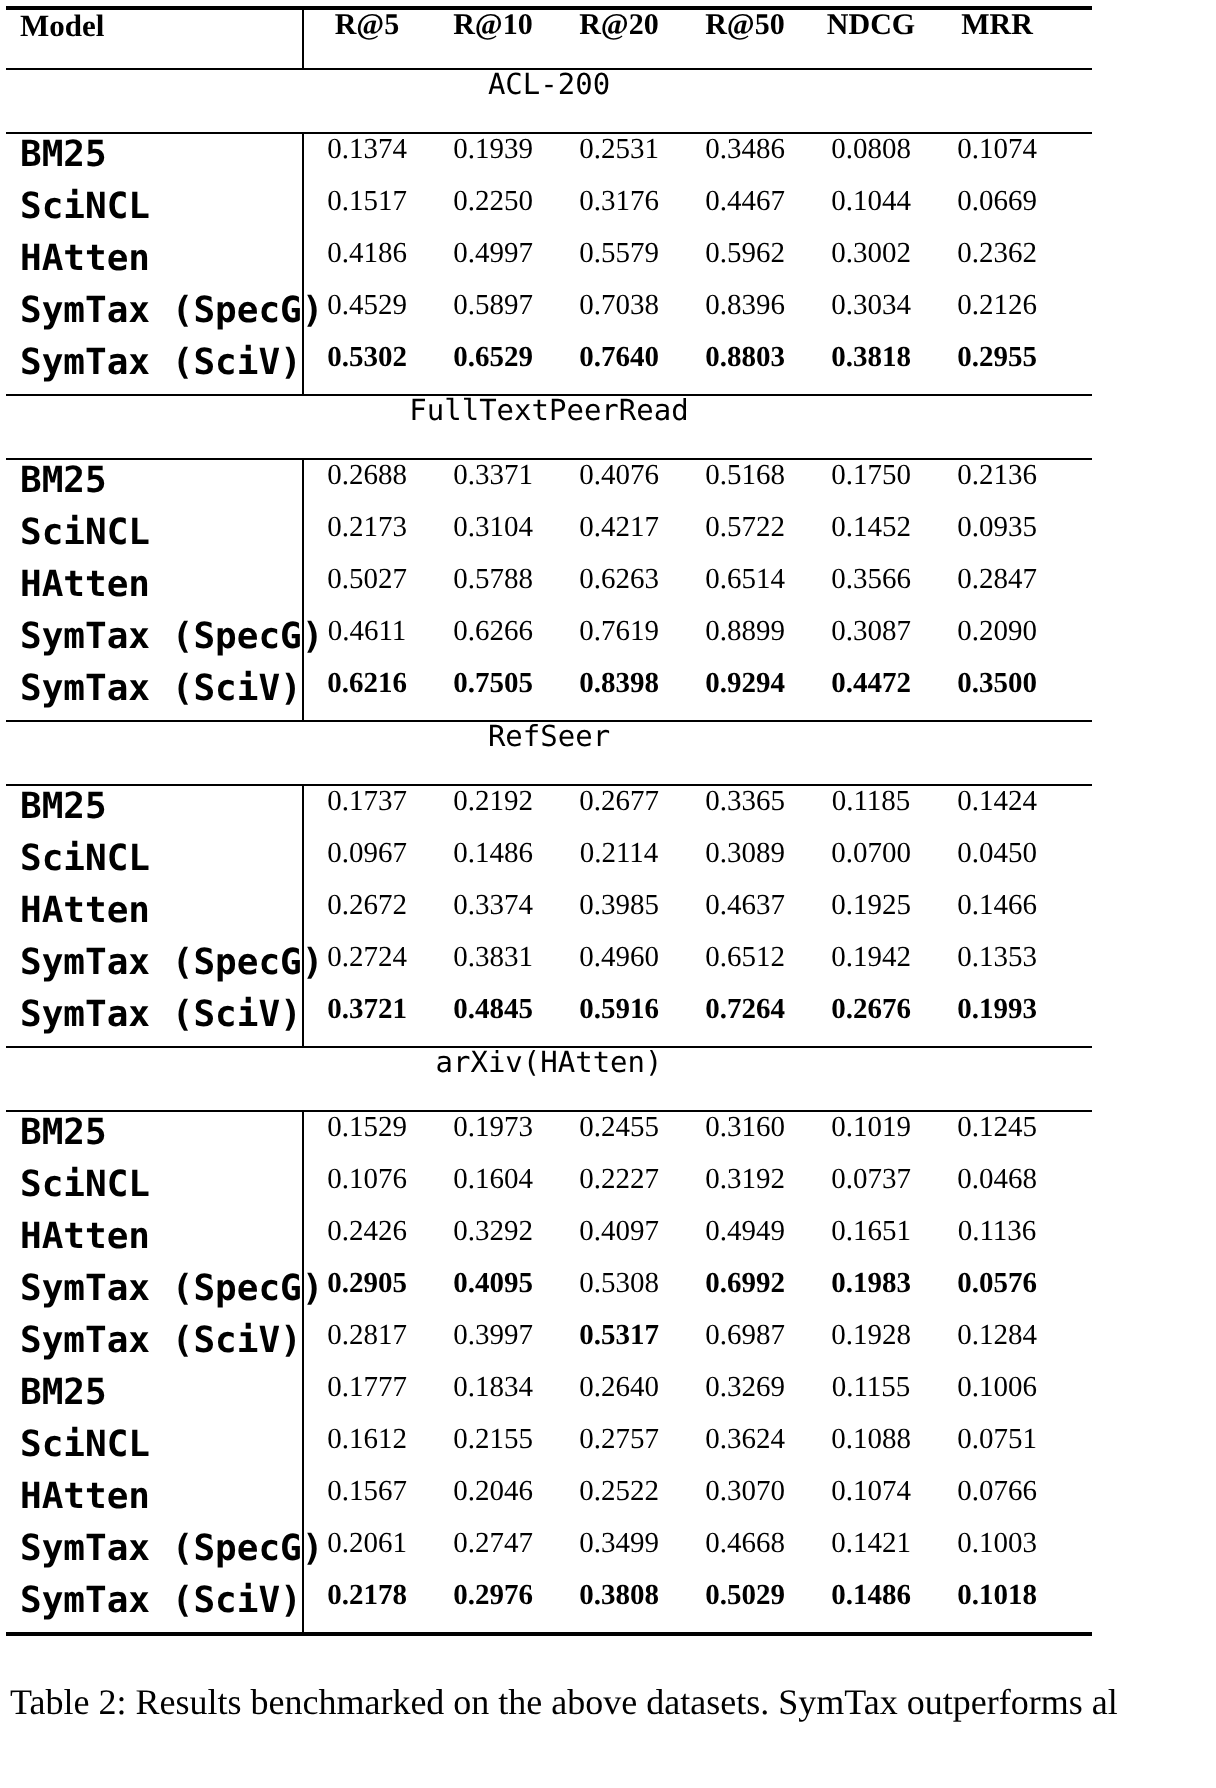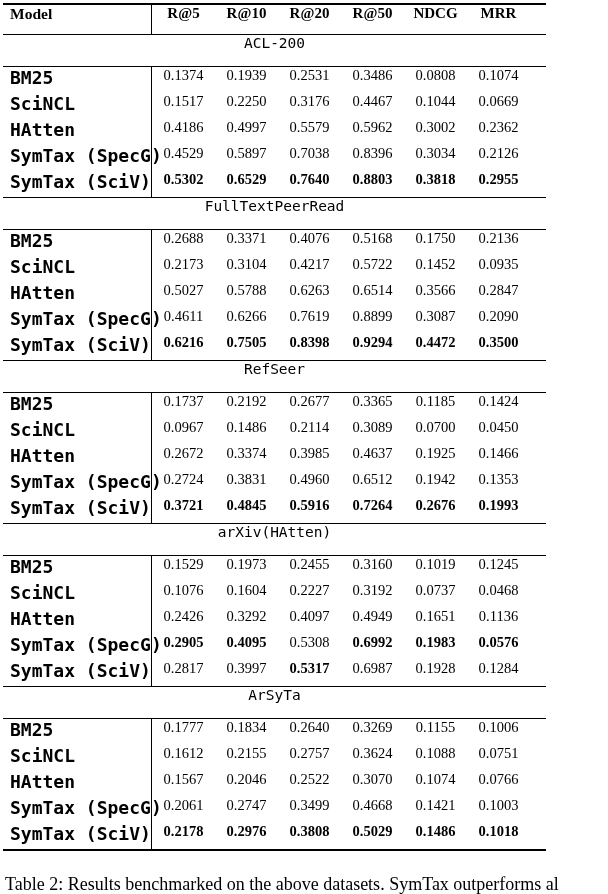--- a/index.html
+++ b/index.html
@@ -301,23 +301,20 @@
       <div class="trow data-row">
         <div class="cell model-cell">SymTax (SciV)</div>
         <div class="vline"></div>
         <div class="cell num-cell">0.2817</div>
         <div class="cell num-cell">0.3997</div>
         <div class="cell num-cell bold">0.5317</div>
         <div class="cell num-cell">0.6987</div>
         <div class="cell num-cell">0.1928</div>
         <div class="cell num-cell">0.1284</div>
       </div>
-      <div class="section-title-row">
-        <span>ArSyTa</span>
-      </div>
       <div class="trow data-row">
         <div class="cell model-cell">BM25</div>
         <div class="vline"></div>
         <div class="cell num-cell">0.1777</div>
         <div class="cell num-cell">0.1834</div>
         <div class="cell num-cell">0.2640</div>
         <div class="cell num-cell">0.3269</div>
         <div class="cell num-cell">0.1155</div>
         <div class="cell num-cell">0.1006</div>
       </div>

